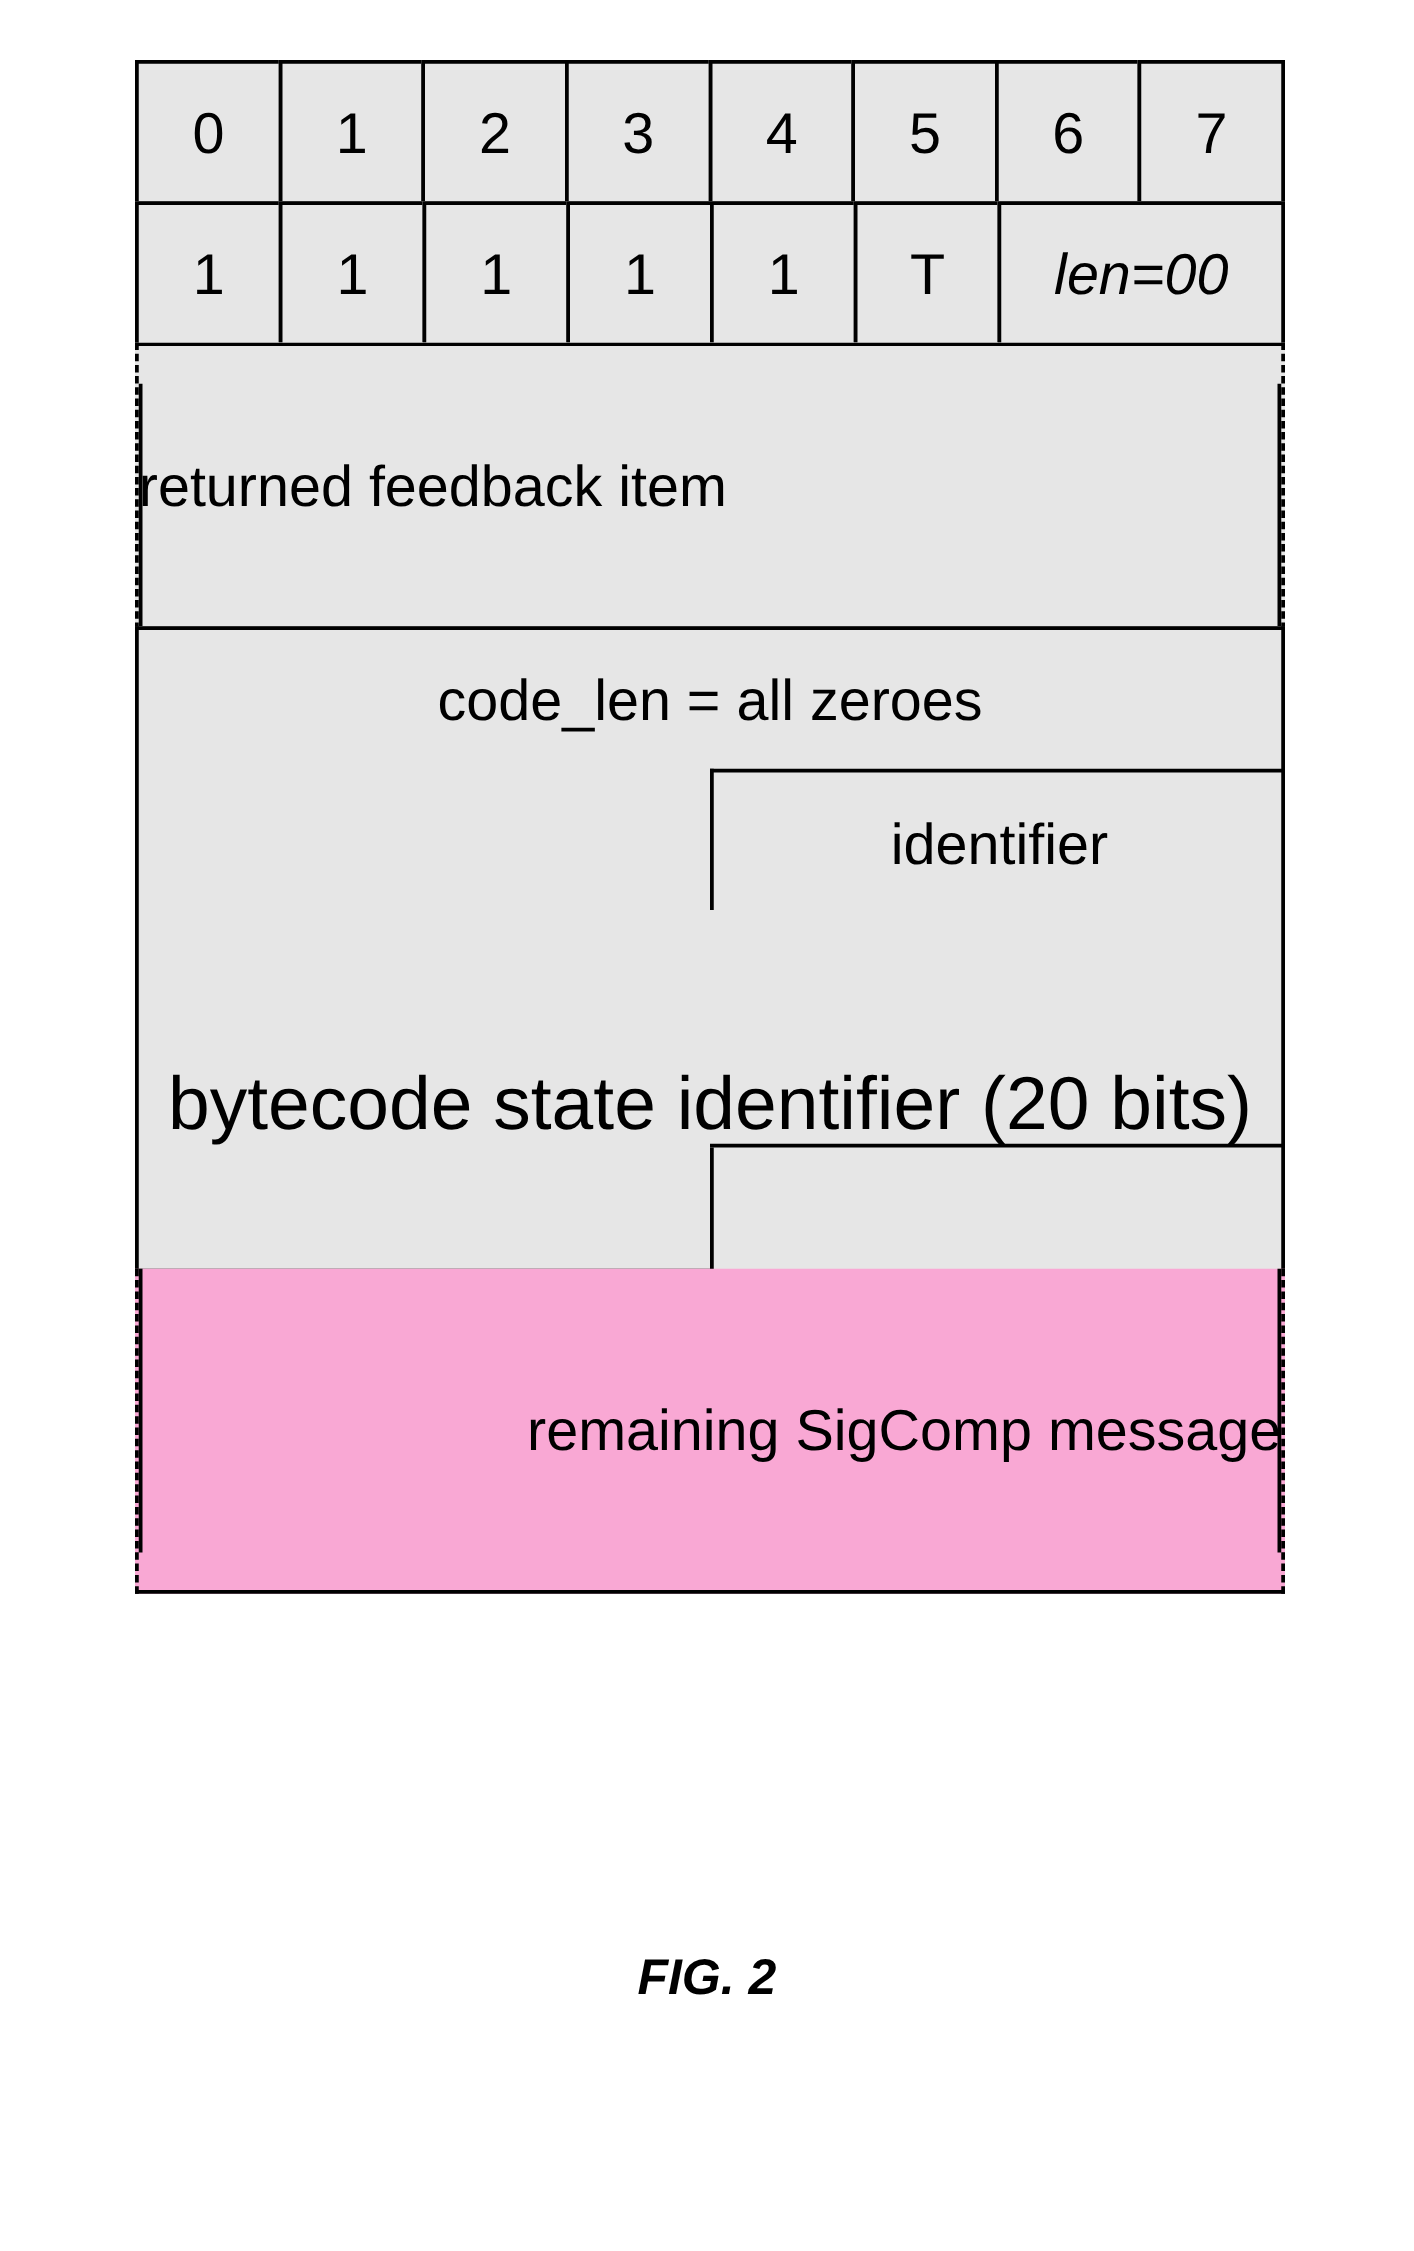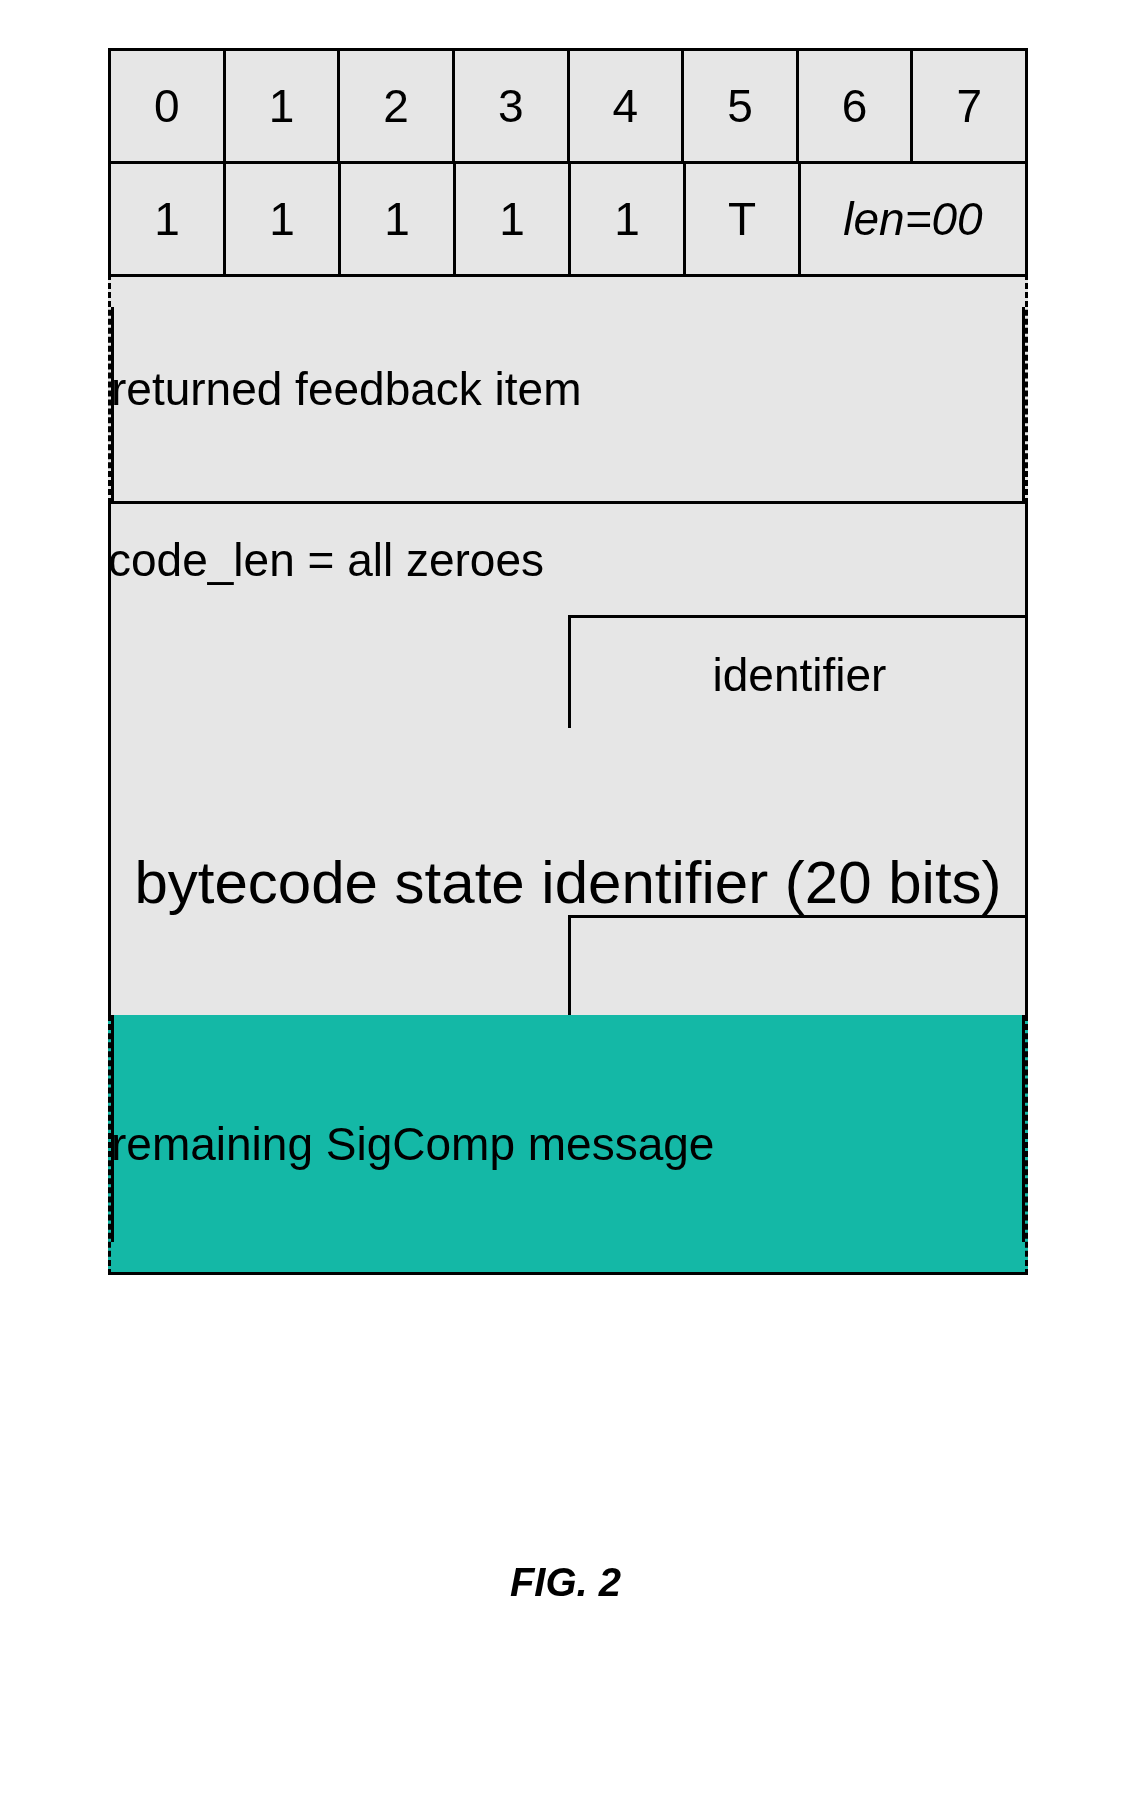--- a/index.html
+++ b/index.html
@@ -84,21 +84,21 @@
   .codeblock .topline {
     position: absolute;
     left: 0; right: 0; top: 0;
     height: 3px;
     background: #000;
   }
   .codeblock .code-label {
     position: absolute;
     left: 0; right: 0;
     top: 32px;
-    text-align: left;
+    text-align: center;
     font-size: 46px;
   }
   .codeblock .dest-box {
     position: absolute;
     right: 0;
     bottom: 0;
     width: 50%;
     height: 116px;
     border-top: 3px solid #000;
     border-left: 3px solid #000;
@@ -151,28 +151,28 @@
     left: 50%;
     right: 0;
     bottom: 100px;
     height: 3px;
     background: #000;
   }
   
   .remaining {
     width: 100%;
     height: 260px;
-    background: #14b8a6;
+    background: #f9a8d4;
     box-sizing: border-box;
     border-bottom: 3px solid #000;
     border-left: 3px dashed #000;
     border-right: 3px dashed #000;
     display: flex;
     align-items: center;
-    justify-content: flex-start;
+    justify-content: flex-end;
     font-size: 46px;
     position: relative;
     margin-top: -3px;
   }
   .remaining::before,
   .remaining::after {
     content: "";
     position: absolute;
     width: 3px;
     background: #000;

